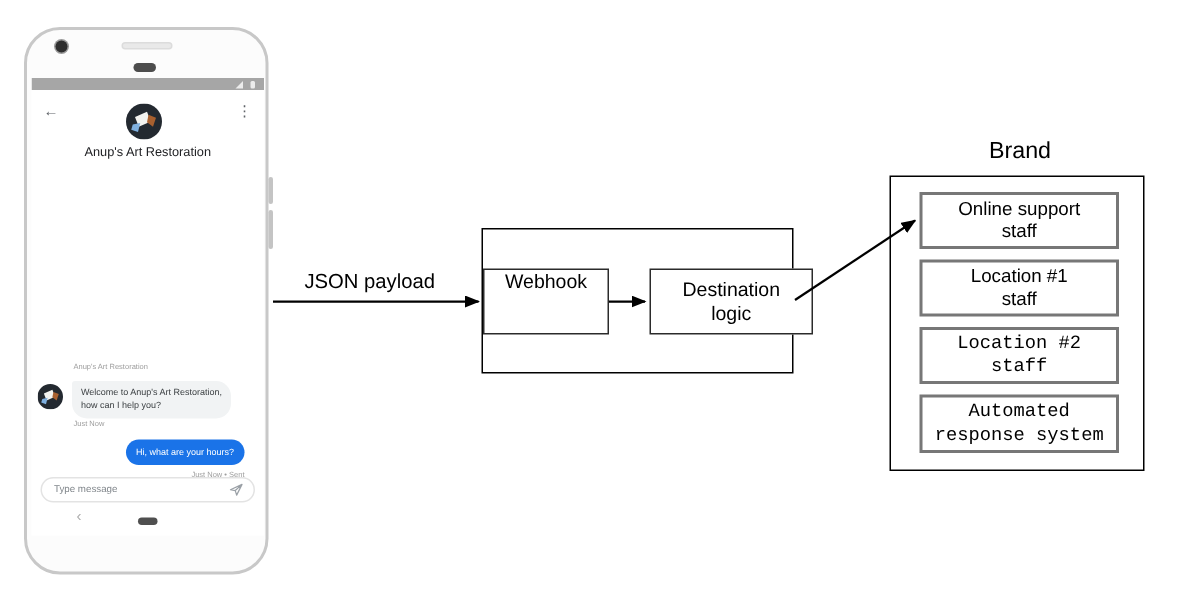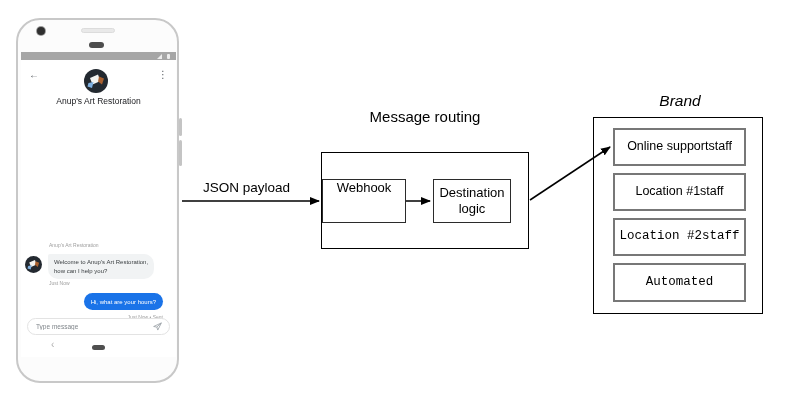--- a/index.html
+++ b/index.html
@@ -49,27 +49,27 @@
   .nav-back{left:30px;top:288px;font-size:10px;color:#aeaeae;line-height:10px;}
   .home-pill{left:71px;top:293px;width:13px;height:4.5px;border-radius:2.5px;background:#4f4f4f;}
 
   
   .json-label{left:194px;top:180px;width:105px;text-align:center;font-size:13.5px;}
   .mid-title{left:340px;top:107px;width:170px;text-align:center;font-size:15px;line-height:19px;}
   .mid-title span{display:block;}
   .mid-outer{left:321px;top:152px;width:208px;height:97px;border:1.5px solid #000;background:#fff;}
   .webhook-box{left:322px;top:179px;width:84px;height:44px;border:1.5px solid #2b2b2b;background:#fff;
                display:flex;align-items:flex-start;justify-content:center;font-size:13px;}
-  .dest-box{left:433px;top:179px;width:78px;height:44px;border:1.5px solid #2b2b2b;background:#fff;
+  .dest-box{left:433px;top:179px;width:109px;height:44px;border:1.5px solid #2b2b2b;background:#fff;
             display:flex;flex-direction:column;align-items:center;justify-content:center;
             font-size:13px;line-height:16px;text-align:center;}
-  .brand-title{left:628px;top:92px;width:104px;text-align:center;font-size:15.5px;font-style:italic;}
+  .brand-title{left:628px;top:92px;width:104px;text-align:center;font-size:15.5px;}
   .brand-outer{left:593px;top:117px;width:170px;height:197px;border:1.5px solid #000;background:#fff;}
   .brand-box{left:613px;width:133px;height:38px;border:2px solid #777;background:#fff;
-             display:flex;align-items:center;justify-content:center;
+             display:flex;flex-direction:column;align-items:center;justify-content:center;
              font-size:12.5px;line-height:15.5px;text-align:center;}
   .bb1{top:128px;} .bb2{top:173px;} .bb3{top:218px;font-family:Liberation Mono, monospace;} .bb4{top:263px;height:39px;font-family:Liberation Mono, monospace;}
 
   .arrow-layer{left:0;top:0;width:785px;height:401px;pointer-events:none;z-index:5;}
 </style>
 </head>
 <body>
 
 <div class="abs phone-body">
   <div class="abs camera-dot" style="left:19px;top:7px;"></div>
@@ -135,21 +135,20 @@
     </svg>
   </div>
 
   <div class="abs nav-back">‹</div>
   <div class="abs home-pill"></div>
 </div>
 
 <div class="abs json-label">JSON payload</div>
 
 <div class="abs mid-title">
-  <span>Message routing</span>
 </div>
 
 <div class="abs mid-outer"></div>
 
 <div class="abs webhook-box">
   <span>Webhook</span>
 </div>
 
 <div class="abs dest-box">
   <span>Destination</span>
@@ -167,20 +166,21 @@
 <div class="abs brand-box bb2">
   <span>Location #1</span>
   <span>staff</span>
 </div>
 <div class="abs brand-box bb3">
   <span>Location #2</span>
   <span>staff</span>
 </div>
 <div class="abs brand-box bb4">
   <span>Automated</span>
+  <span>response system</span>
 </div>
 
 <svg class="abs arrow-layer" viewBox="0 0 785 401">
   <defs>
     <marker id="ah" markerUnits="userSpaceOnUse" markerWidth="10" markerHeight="8" refX="9" refY="4" orient="auto">
       <path d="M0 0 L10 4 L0 8 Z" fill="#000"></path>
     </marker>
   </defs>
   <line x1="182" y1="201" x2="319" y2="201" stroke="#000" stroke-width="1.5" marker-end="url(#ah)"></line>
   <line x1="406" y1="201" x2="430" y2="201" stroke="#000" stroke-width="1.5" marker-end="url(#ah)"></line>

